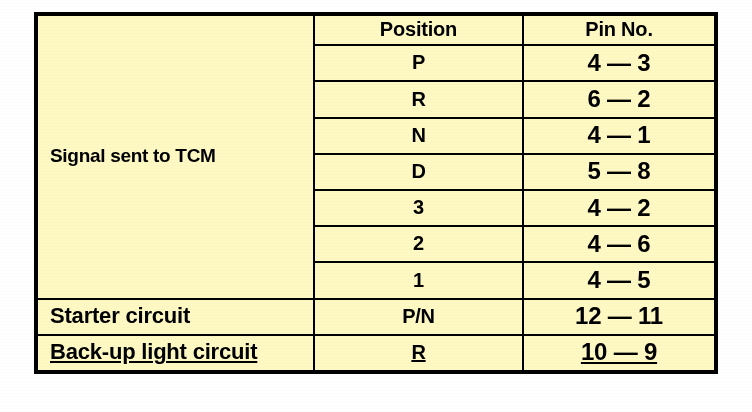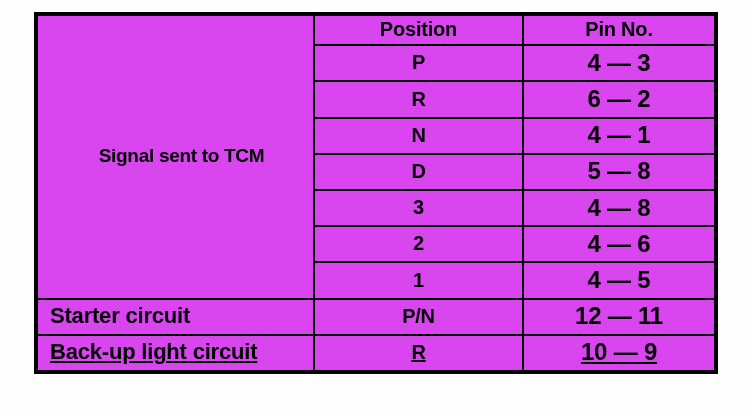--- a/index.html
+++ b/index.html
@@ -42,21 +42,21 @@
     table-layout: fixed;
     background: #ffffff;
   }
 
   table.spec td {
     border: 2px solid #000000;
     padding: 0 0 1px 0;
     text-align: center;
     vertical-align: middle;
     color: #000000;
-    background: #d946ef;
+    background: #fef9c3;
     font-weight: bold;
     letter-spacing: -0.2px;
   }
 
   
   table.spec tr:first-child td { border-top: none; }
   table.spec tr:last-child td  { border-bottom: none; text-decoration: underline; }
   table.spec td:first-child    { border-left: none; }
   table.spec td:last-child     { border-right: none; }
 
@@ -67,21 +67,21 @@
 
   .desc-cell {
     text-align: left !important;
     padding-left: 12px !important;
     font-size: 22px;
     font-weight: bold;
     letter-spacing: -0.3px;
   }
 
   .merged-desc {
-    text-align: center;
+    text-align: left;
     padding-left: 12px !important;
     font-size: 19px;
     font-weight: bold;
     vertical-align: middle;
     letter-spacing: -0.3px;
   }
 
   .hdr {
     font-size: 20px;
     font-weight: normal;
@@ -148,21 +148,21 @@
         <tr>
           <td class="pos-val">N</td>
           <td class="pin-val">4 — 1</td>
         </tr>
         <tr>
           <td class="pos-val">D</td>
           <td class="pin-val">5 — 8</td>
         </tr>
         <tr>
           <td class="pos-val">3</td>
-          <td class="pin-val">4 — 8</td>
+          <td class="pin-val">4 — 2</td>
         </tr>
         <tr>
           <td class="pos-val">2</td>
           <td class="pin-val">4 — 6</td>
         </tr>
         <tr>
           <td class="pos-val">1</td>
           <td class="pin-val">4 — 5</td>
         </tr>
 

